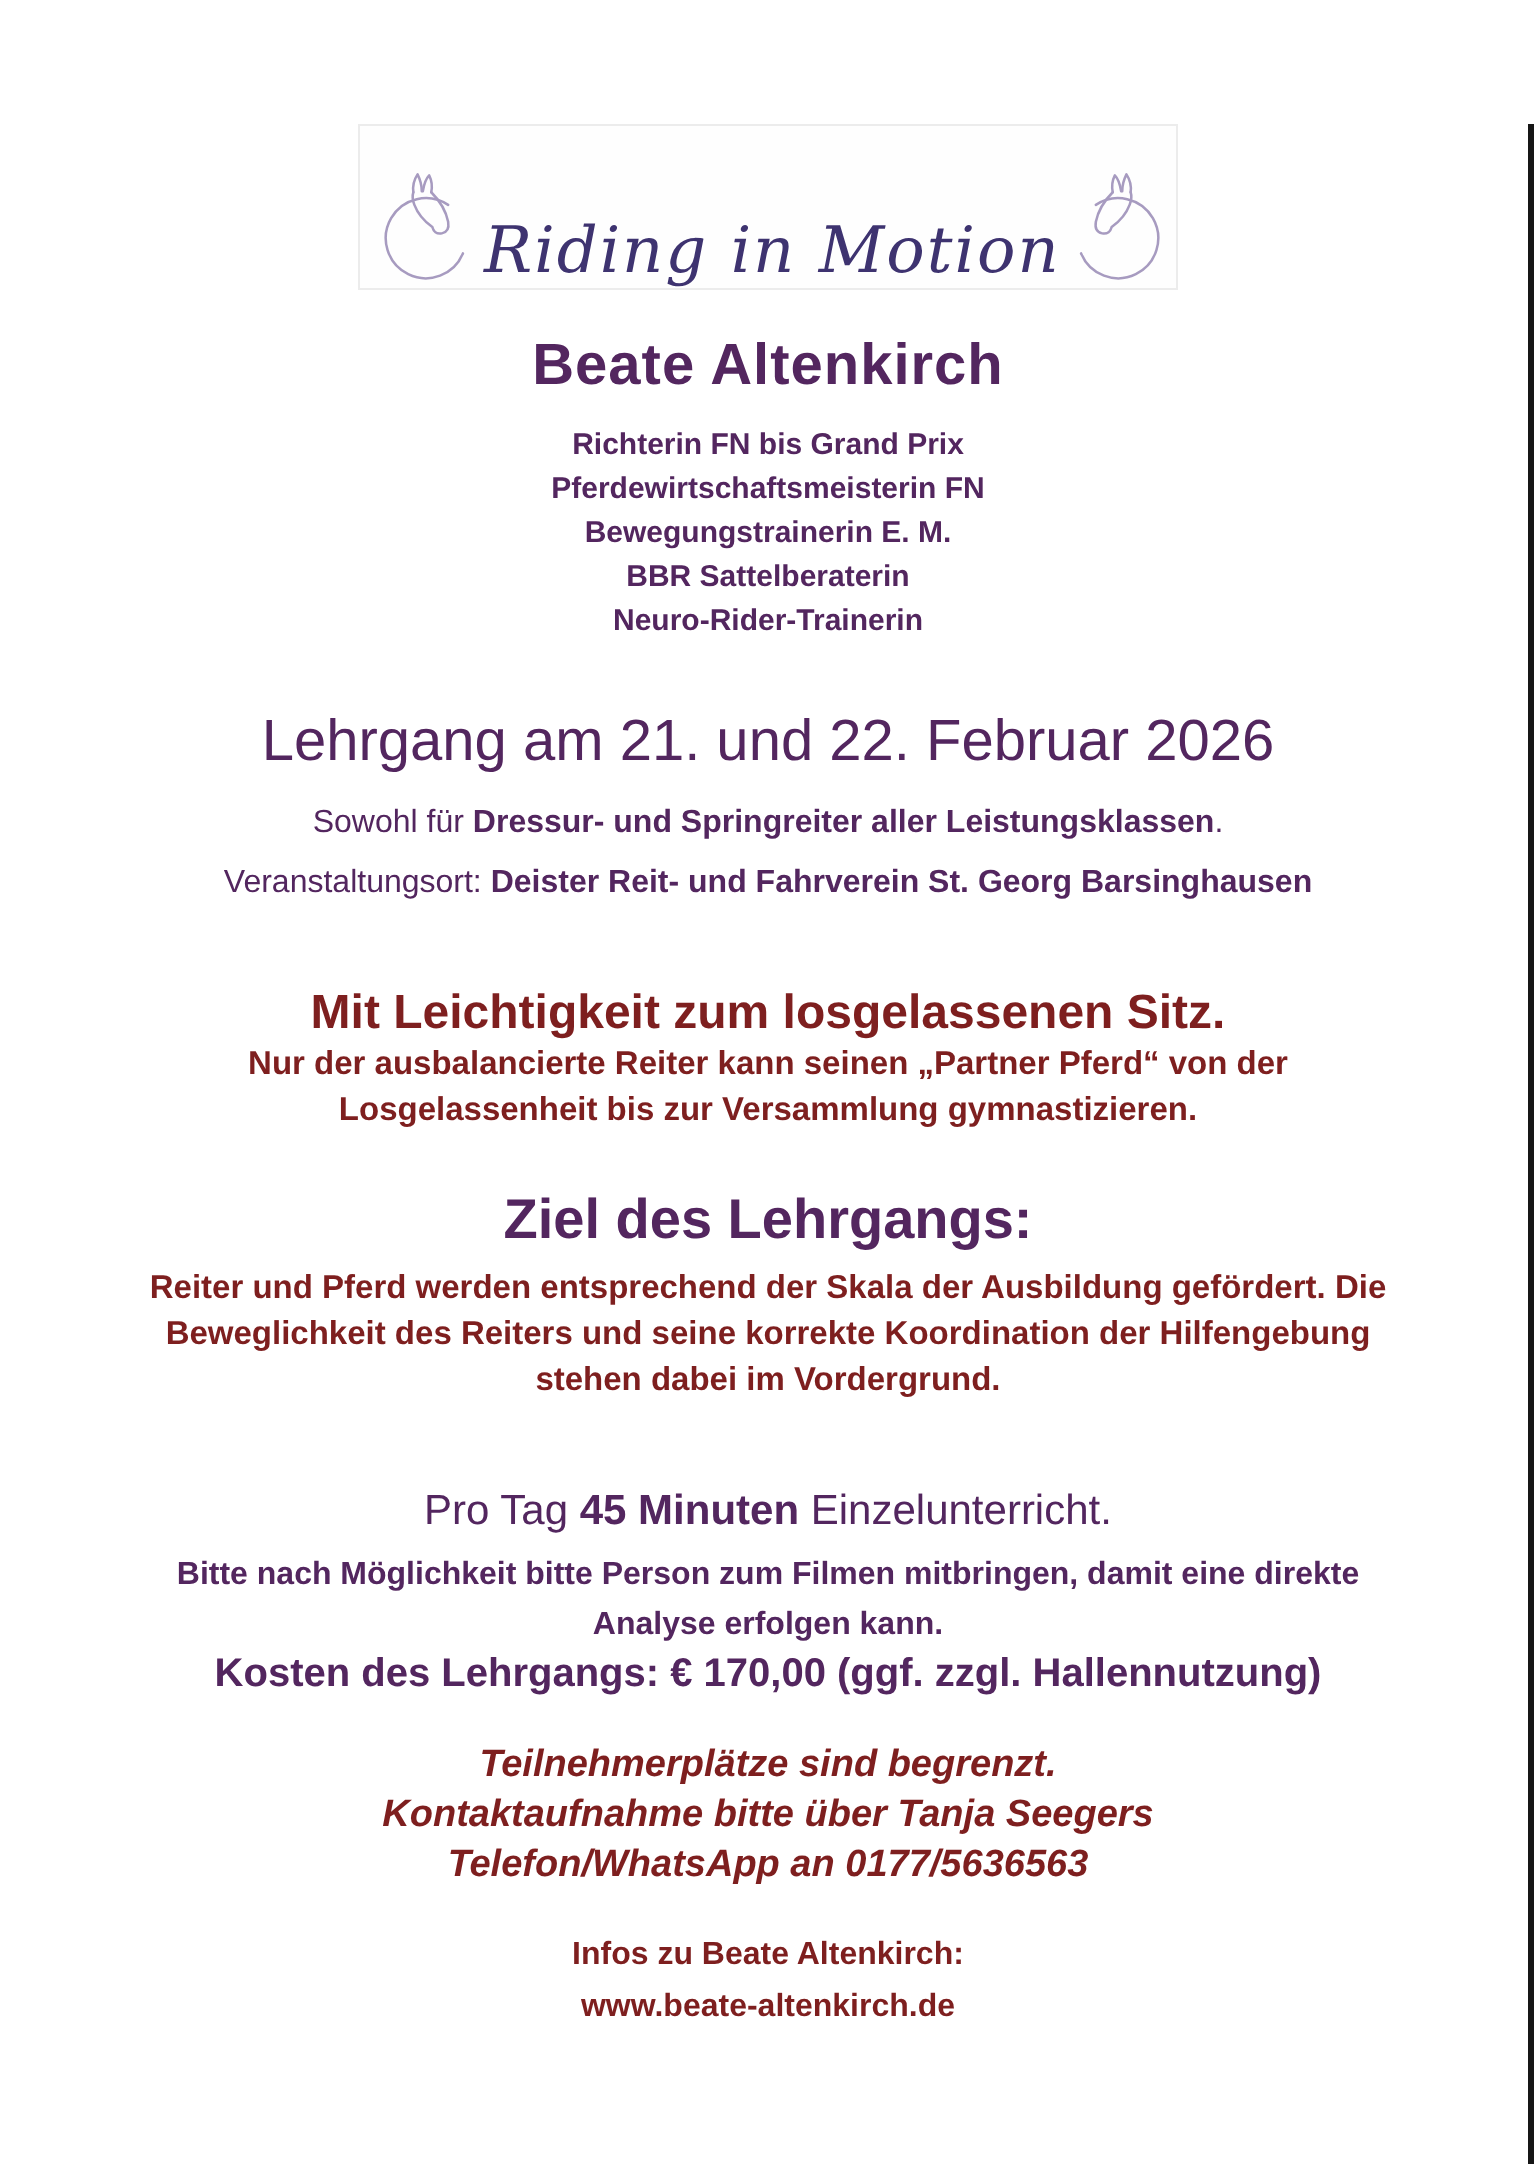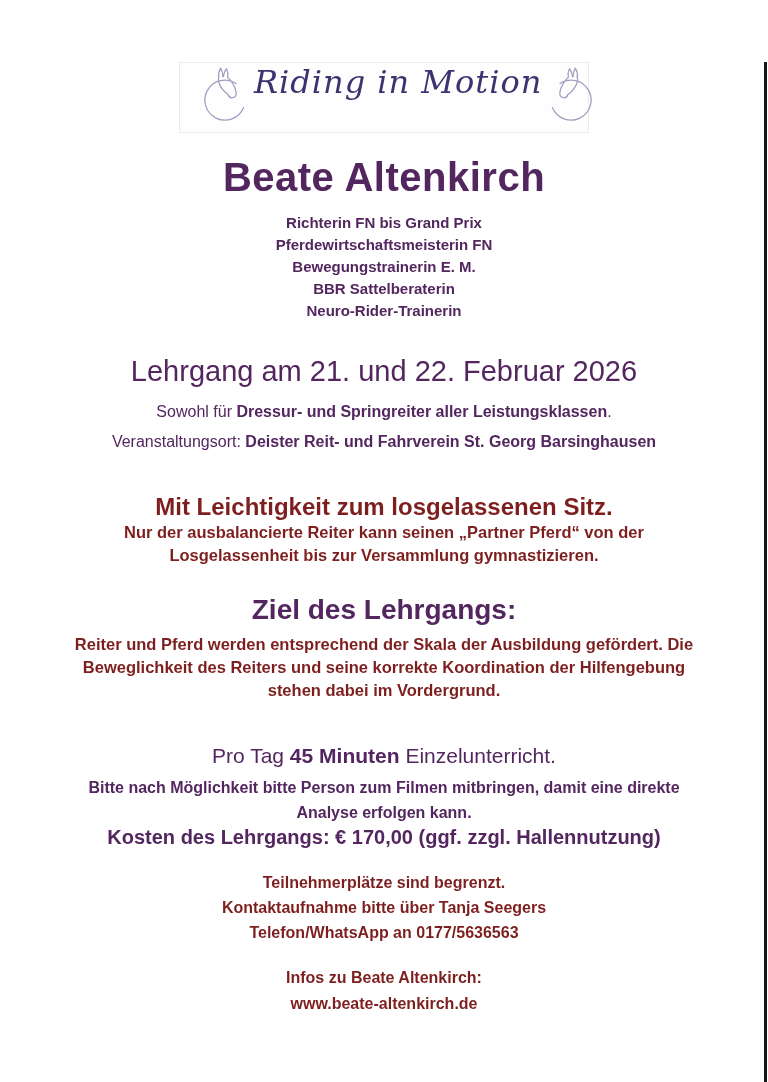--- a/index.html
+++ b/index.html
@@ -21,50 +21,50 @@
     position: absolute;
     top: 0;
     right: 1px;
     width: 3px;
     height: 100%;
     background: #161616;
   }
   
   .banner {
     width: 410px;
-    height: 71px;
+    height: 83px;
     margin: 62px auto 0;
     background: #fefefe;
     border: 1px solid #ececec;
     box-sizing: border-box;
     display: flex;
-    align-items: flex-start;
+    align-items: flex-end;
     justify-content: space-between;
-    padding: 0 16px;
+    padding: 0 4px;
   }
   .banner-text {
     font-family: "DejaVu Serif", serif;
     font-style: italic;
     font-weight: 500;
     font-size: 32px;
     color: #3e3370;
     white-space: nowrap;
     letter-spacing: 1px;
   }
   .horse { width: 58px; height: 62px; flex: 0 0 auto; }
   .horse.flip { transform: scaleX(-1); }
   
   .purple { color: #53265f; }
   .maroon { color: #7e1f1f; }
   .rich { white-space: pre-wrap; }
   .b { font-weight: bold; }
 
   .name {
     margin-top: 22px;
-    font-size: 40px;
+    font-size: 29px;
     font-weight: bold;
     letter-spacing: 0.5px;
   }
   .credentials {
     margin-top: 12px;
     font-size: 15px;
     font-weight: bold;
     line-height: 22px;
   }
   .event-title {
@@ -103,23 +103,24 @@
   .filming {
     margin: 7px auto 0;
     font-size: 16px;
     font-weight: bold;
     line-height: 25px;
     max-width: 640px;
   }
   .cost { font-size: 20px; font-weight: bold; line-height: 25px; }
   .contact {
     margin-top: 20px;
-    font-size: 16px;
+    font-size: 19px;
     font-weight: bold;
     line-height: 25px;
+    font-style: italic;
   }
   .footer {
     margin-top: 20px;
     font-size: 16px;
     font-weight: bold;
     line-height: 26px;
   }
 </style>
 </head>
 <body>

